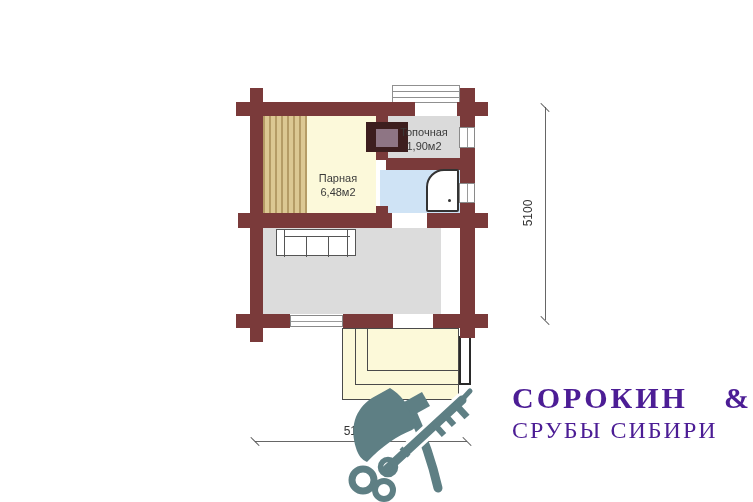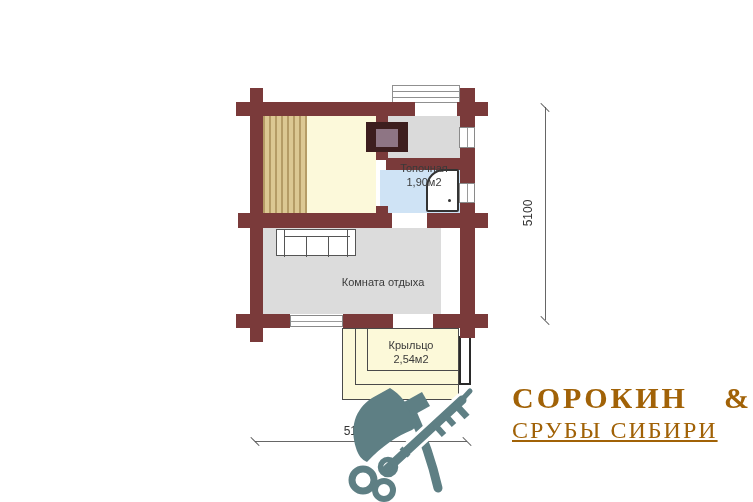--- a/index.html
+++ b/index.html
@@ -20,26 +20,26 @@
   .porch{position:absolute;background:#fcf9d9;border:1px solid #4a4a4a;box-sizing:border-box;}
   .porch-step{position:absolute;border-left:1px solid #4a4a4a;border-bottom:1px solid #4a4a4a;}
   .post{position:absolute;background:#fff;border:2px solid #2a2a2a;box-sizing:border-box;}
   .sofa{position:absolute;background:#fff;border:1px solid #555;box-sizing:border-box;}
   .sofa i{position:absolute;background:#555;}
   .shower{position:absolute;background:#fff;border:2px solid #333;box-sizing:border-box;
           border-radius:18px 2px 2px 2px;}
   .shower .drain{position:absolute;right:6px;bottom:8px;width:3px;height:3px;border-radius:50%;background:#333;}
   .stove-outer{position:absolute;background:#3d1e1e;}
   .stove-inner{position:absolute;background:#8e7584;}
-  .logo-text{position:absolute;left:512px;top:381px;width:240px;color:#a16207;
+  .logo-text{position:absolute;left:512px;top:381px;width:240px;color:#4c1d95;
              font-family:"Liberation Serif",serif;}
   .logo-l1{display:flex;justify-content:space-between;align-items:baseline;
            font-size:30px;font-weight:bold;letter-spacing:3px;line-height:33px;}
   .logo-l2{font-size:30px;font-weight:bold;letter-spacing:4px;line-height:34px;}
-  .logo-l3{font-size:24px;font-weight:normal;letter-spacing:2px;line-height:33px;text-decoration:underline;}
+  .logo-l3{font-size:24px;font-weight:normal;letter-spacing:2px;line-height:33px;}
   .icon-box{position:absolute;left:342px;top:376px;}
 </style>
 </head>
 <body>
 
 <div id="canvas">
 
   <div class="floor" style="left:263px;top:116px;width:113px;height:97px;background:#fcf9da;"></div>
   <div class="planks" style="left:263px;top:116px;width:44px;height:97px;"></div>
   <div class="floor" style="left:388px;top:116px;width:72px;height:42px;background:#dadada;"></div>
@@ -88,30 +88,29 @@
   <div class="win" style="left:459px;top:127px;width:16px;height:21px;">
       <div class="vline"></div>
     </div>
   <div class="win" style="left:459px;top:183px;width:16px;height:20px;">
       <div class="vline"></div>
     </div>
   <div class="win" style="left:290px;top:315px;width:53px;height:12px;">
       <div class="hline"></div>
     </div>
 
-  <div class="room-label" style="left:384px;top:125px;width:80px;margin-top:36px;">
+  <div class="room-label" style="left:298px;top:171px;width:80px;">
+    <div>Парная</div>
+      <div>6,48м2</div>
+  </div>
+  <div class="room-label" style="left:384px;top:125px;width:80px;">
     <div>Топочная</div>
       <div>1,90м2</div>
   </div>
   <div class="room-label" style="left:323px;top:275px;width:120px;">
-    <div>Комната отдыха</div>
-  </div>
-  <div class="room-label" style="left:371px;top:338px;width:80px;">
-    <div>Крыльцо</div>
-      <div>2,54м2</div>
   </div>
 
   <div class="dim-line" style="left:545px;top:107px;width:1px;height:213px;"></div>
   <div class="dim-tick" style="left:539px;top:107px;"></div>
   <div class="dim-tick" style="left:539px;top:320px;"></div>
   <div class="dim-label" style="left:506px;top:206px;width:44px;transform:rotate(-90deg);">5100</div>
 
   <div class="dim-line" style="left:255px;top:441px;width:212px;height:1px;"></div>
   <div class="dim-tick" style="left:249px;top:441px;"></div>
   <div class="dim-tick" style="left:461px;top:441px;"></div>

